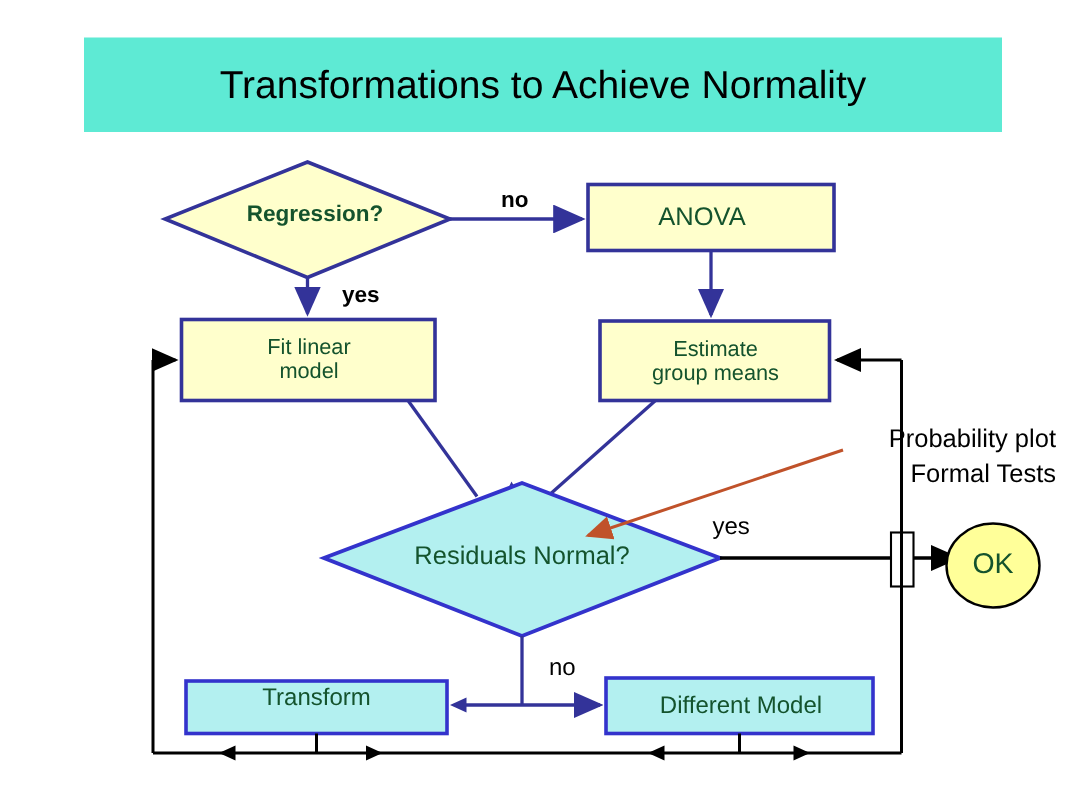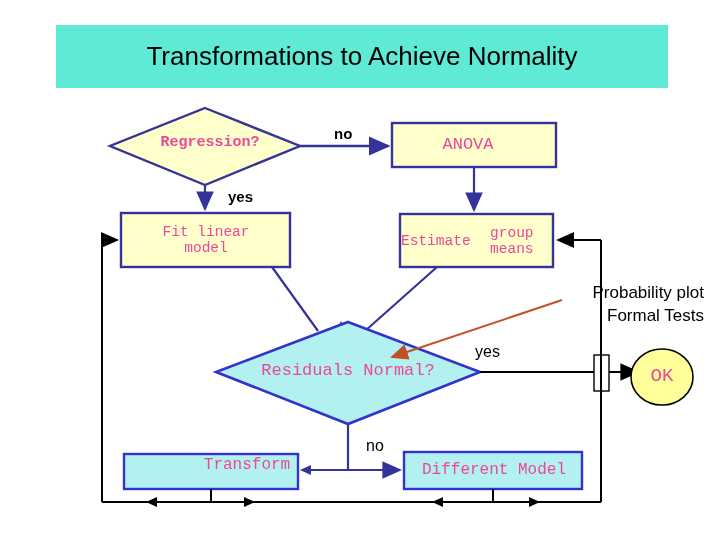--- a/index.html
+++ b/index.html
@@ -18,29 +18,29 @@
   }
   .title-text{
     font-size:26px;color:#000;white-space:nowrap;letter-spacing:0px;
   }
 
   
   svg.lines{position:absolute;left:0;top:0;width:720px;height:540px;}
 
   
   .lbl{position:absolute;display:flex;align-items:center;justify-content:center;
-       text-align:center;color:#ec4899;line-height:1.12;pointer-events:none;font-family:Liberation Mono, monospace;}
+       text-align:center;color:#14532d;line-height:1.12;pointer-events:none;}
 
   .lbl-regression{left:120px;top:128px;width:180px;height:30px;font-size:15px;font-weight:bold;}
   .lbl-anova{left:392px;top:124px;width:152px;height:42px;font-size:17px;}
   .lbl-fitlinear{left:122px;top:214px;width:168px;height:52px;font-size:14.5px;flex-direction:column;align-items:center;}
-  .lbl-estimate{left:401px;top:215px;width:152px;height:52px;font-size:14.5px;flex-direction:row;}
+  .lbl-estimate{left:401px;top:215px;width:152px;height:52px;font-size:14.5px;flex-direction:column;}
   .lbl-residuals{left:228px;top:357px;width:240px;height:28px;font-size:17px;}
   .lbl-ok{left:632px;top:362px;width:60px;height:30px;font-size:19px;}
-  .lbl-transform{left:126px;top:456px;width:170px;height:20px;font-size:16px;margin-left:36px;}
+  .lbl-transform{left:126px;top:456px;width:170px;height:20px;font-size:16px;}
   .lbl-diffmodel{left:406px;top:453px;width:176px;height:36px;font-size:16px;}
 
   
   .free{position:absolute;color:#000;white-space:nowrap;}
   .edge-lbl{font-size:15px;font-weight:bold;}
   .edge-lbl-plain{font-size:16px;font-weight:normal;}
   .note{position:absolute;text-align:right;font-size:17px;color:#000;line-height:1.35;}
 
   .t-no-top{left:334px;top:125px;}
   .t-yes-top{left:228px;top:188px;}

